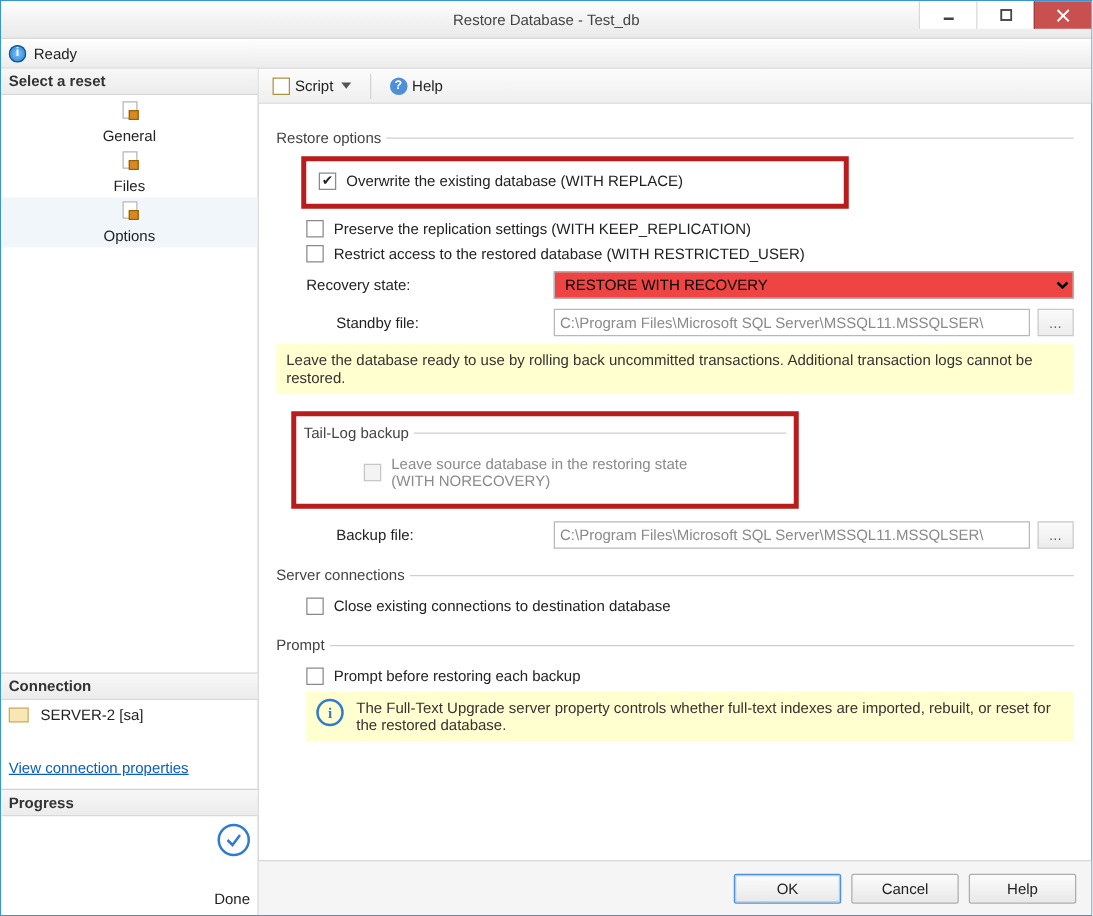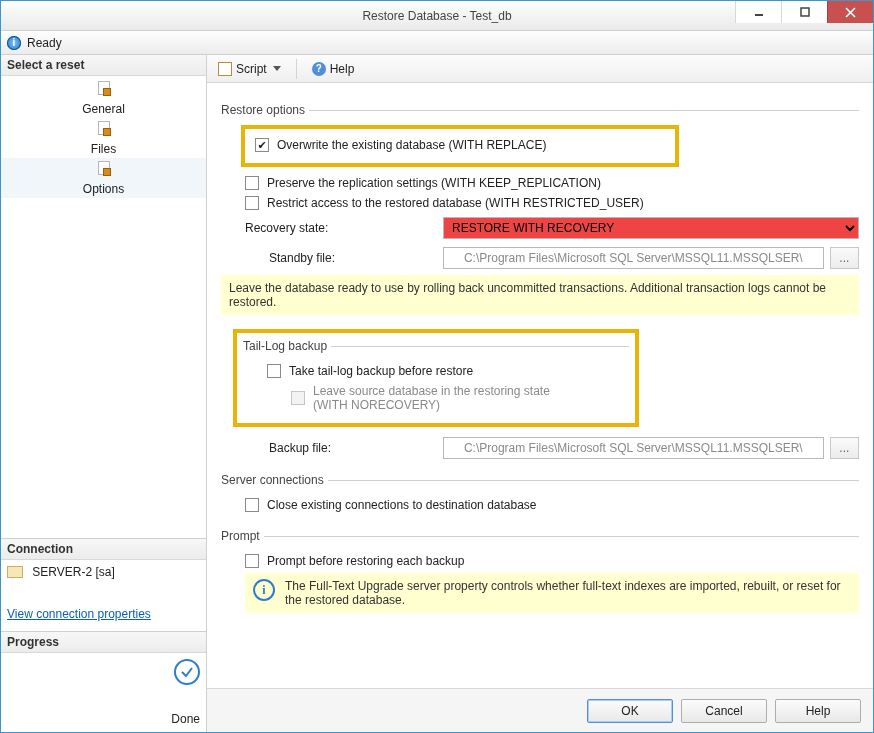--- a/index.html
+++ b/index.html
@@ -40,26 +40,26 @@
   .row.indent2 { padding-left:48px;}
   .chk { width:14px; height:14px; border:1px solid #8a8a8a; background:#fff; display:inline-flex; align-items:center; justify-content:center; }
   .chk.checked::after { content:"✔"; font-size:11px; line-height:1; color:#222;}
   .chk.disabled { border-color:#c7c7c7; background:#f3f3f3;}
   .disabledtext { color:#8a8a8a;}
   .formrow { display:flex; align-items:center; padding:4px 0 4px 14px; gap:8px;}
   .formrow .flabel { width:200px; padding-left:10px;}
   .formrow.sub .flabel { padding-left:34px; width:200px;}
   .formrow .finput { flex:1;}
   select.ctl, input.ctl { width:100%; height:22px; border:1px solid #b8b8b8; padding:1px 4px; font-family:inherit; font-size:12px; background:#ef4444;}
-  input.ctl[disabled] { background:#fff; color:#8a8a8a;text-align:center;}
+  input.ctl[disabled] { background:#fff; color:#8a8a8a;}
   .browsebtn { width:32px; height:22px; border:1px solid #c8c8c8; background:linear-gradient(#fafafa,#ececec); color:#666; display:flex; align-items:center; justify-content:center;}
   .infobox { background:#ffffcf; border:0; padding:6px 8px; color:#333; margin:2px 0 0 0;}
   .infobox.flex { display:flex; gap:10px; align-items:flex-start;}
   .infoicon { width:22px; height:22px; border-radius:50%; border:2px solid #2f7bd0; display:flex; align-items:center; justify-content:center; color:#2f7bd0; font-family:Georgia,serif; font-weight:bold; flex-shrink:0;}
-  .redframe { border:4px solid #eab308; padding:6px 6px 8px 6px; margin:0 0 6px 12px;}
+  .redframe { border:4px solid #b91c1c; padding:6px 6px 8px 6px; margin:0 0 6px 12px;}
   .buttonbar { height:44px; border-top:1px solid #d8d8d8; background:#f5f5f5; display:flex; align-items:center; justify-content:flex-end; gap:8px; padding:0 12px;}
   .btn { width:86px; height:24px; background:linear-gradient(#fcfcfc,#e8e8e8); border:1px solid #adadad; border-radius:2px; display:flex; align-items:center; justify-content:center; font-size:12px;}
   .btn.default { border-color:#4f93d6; box-shadow:0 0 0 1px #aacdf0 inset;}
   .scripticon { width:14px; height:14px; background:#fff; border:1px solid #b09040; display:inline-block;}
   .helpicon { width:14px; height:14px; border-radius:50%; background:#4e8fd8; color:#fff; display:inline-flex; align-items:center; justify-content:center; font-size:10px; font-weight:bold;}
   .dropdown-caret { width:0; height:0; border-left:4px solid transparent; border-right:4px solid transparent; border-top:5px solid #555; display:inline-block; margin-left:2px;}
   .brownmark { position:absolute; right:-2px; bottom:-2px; width:8px; height:8px; background:#d68a1f; border:1px solid #9a5f08;}
   .navicon .pgsheet { width:12px; height:14px; background:#fff; border:1px solid #b6b6b6; position:relative;}
 </style>
 </head>
@@ -207,24 +207,20 @@
 
           <div class="infobox">Leave the database ready to use by rolling back uncommitted transactions. Additional transaction logs cannot be restored.</div>
         </div>
 
         <div class="redframe" style="margin-right:220px;">
           <div class="group" style="margin:0;">
             <div class="grouptitle">
               <span>Tail-Log backup</span>
               <span class="line"></span>
             </div>
-            <div class="row">
-              <span class="chk"></span>
-              <span>Take tail-log backup before restore</span>
-            </div>
             <div class="row indent2">
               <span class="chk disabled"></span>
               <span>
                 <div class="disabledtext">Leave source database in the restoring state</div>
                 <div class="disabledtext">(WITH NORECOVERY)</div>
               </span>
             </div>
           </div>
         </div>
 

